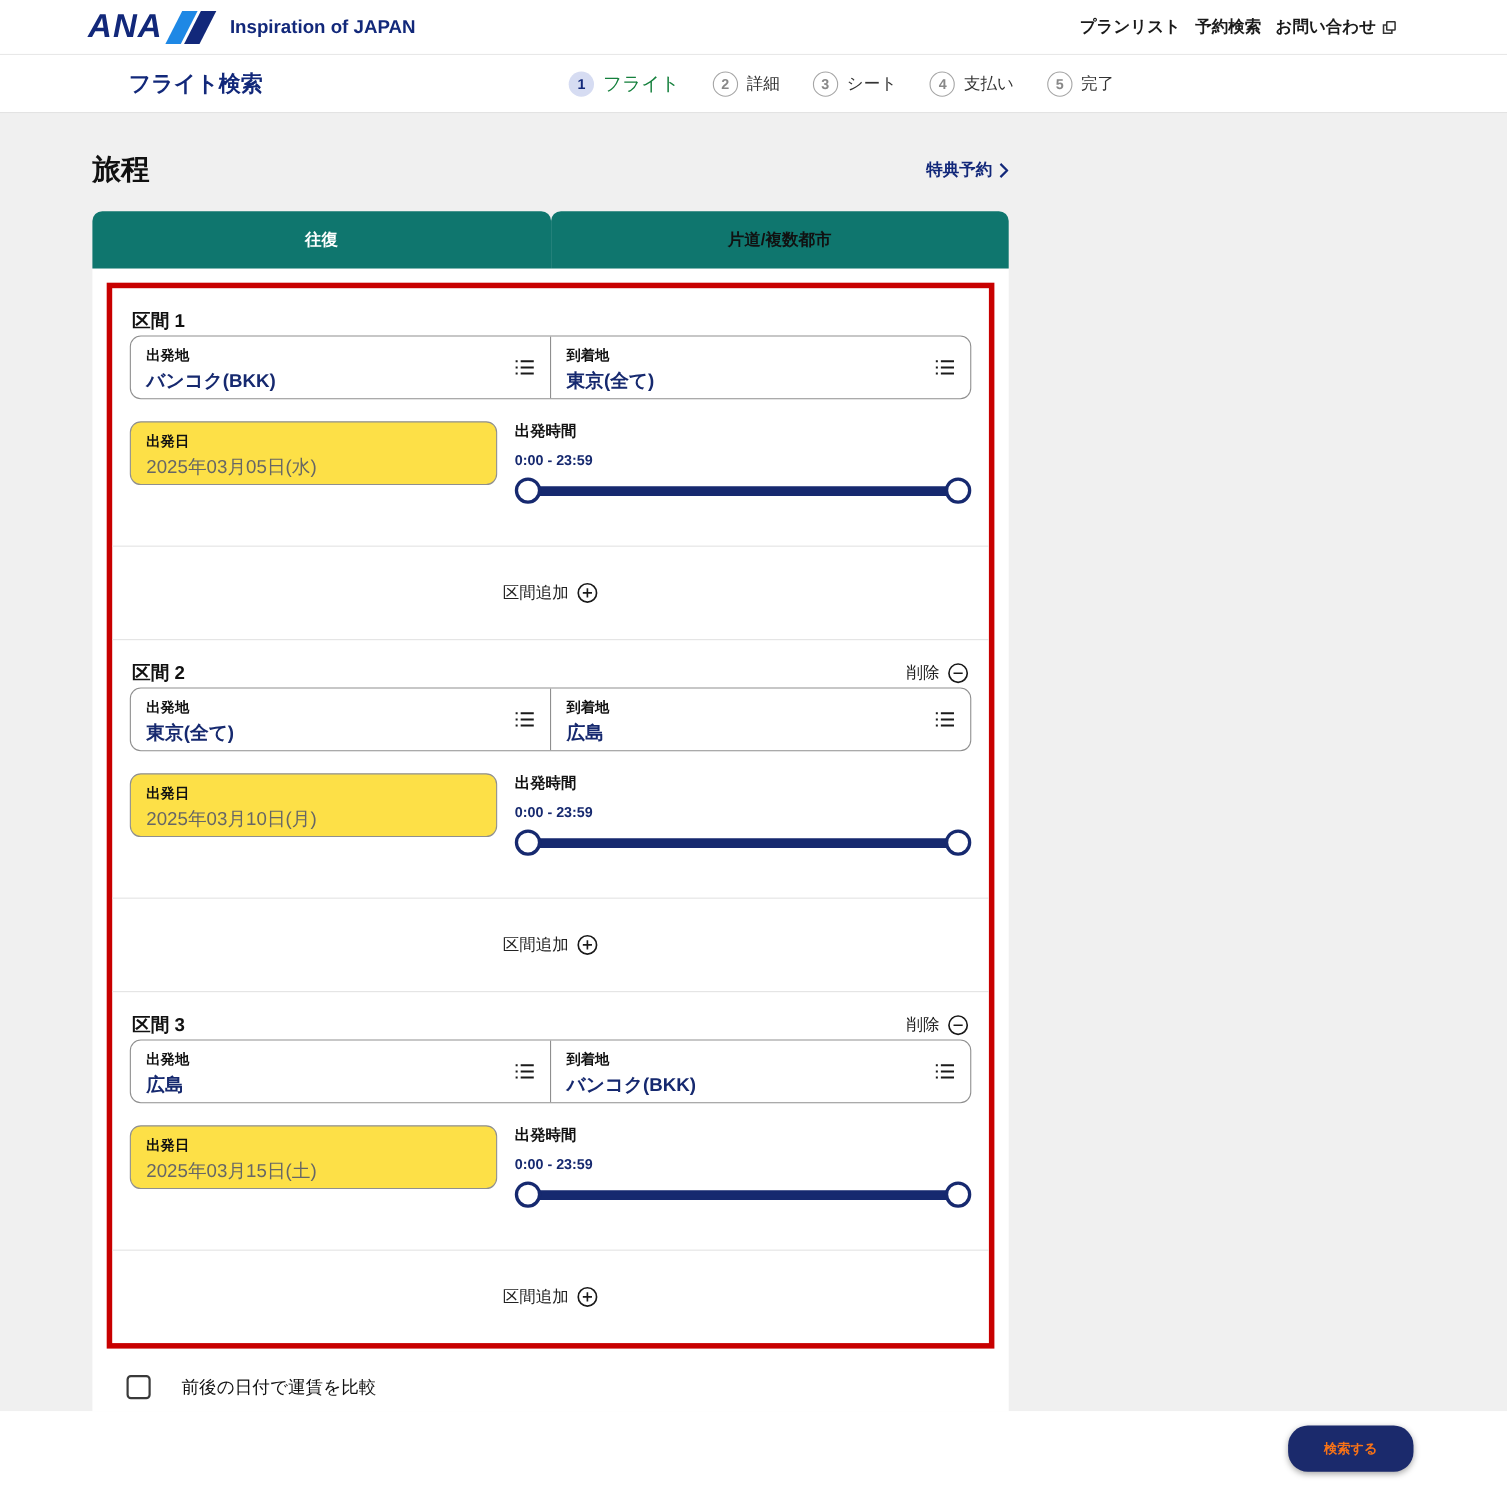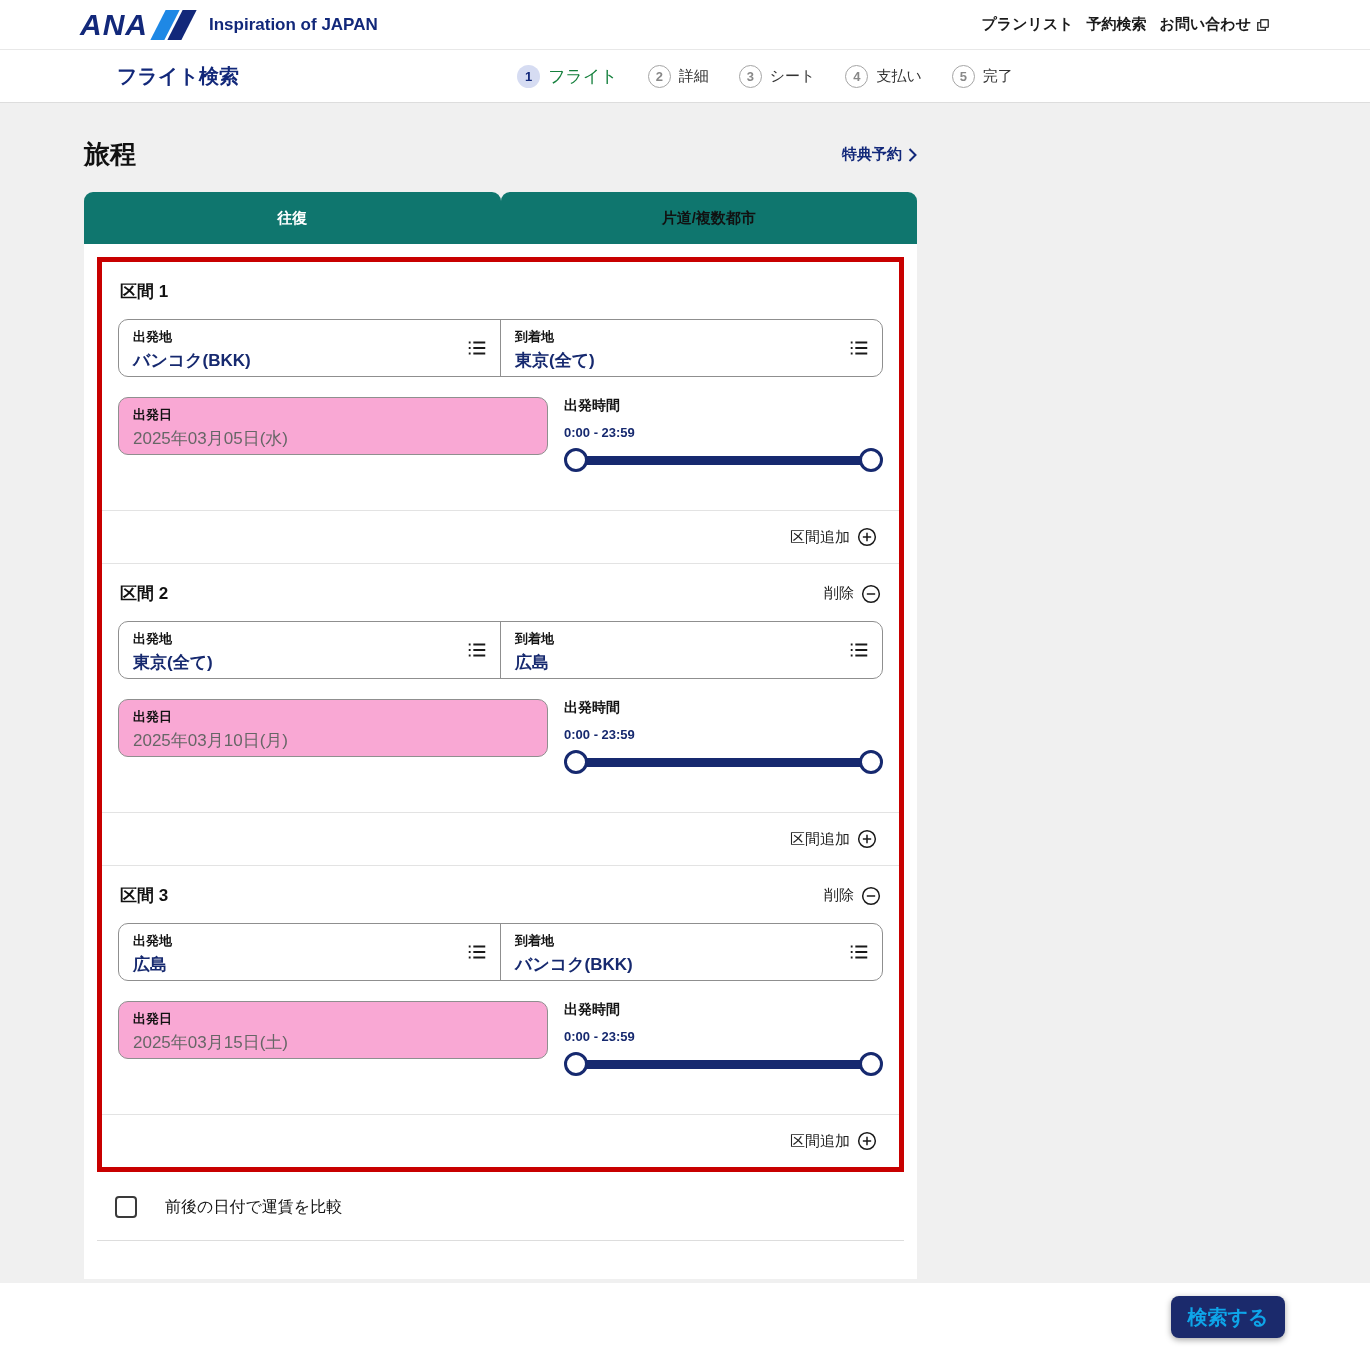--- a/index.html
+++ b/index.html
@@ -46,55 +46,55 @@
   .tab.light { background:#0f766e; color:#111; }
 
   .card { background:#fff; padding:13px 13px 0; }
   .red-box { border:5px solid #c80000; background:#fff; }
 
   .segment { padding:16px 16px 38px; }
   .seg-head { display:flex; align-items:center; justify-content:space-between; padding:2px 2px 0; }
   .seg-title { font-size:17px; font-weight:800; color:#111; }
   .link-ico { font-size:15px; color:#222; text-decoration:none; display:flex; align-items:center; gap:7px; cursor:pointer; }
 
-  .places { display:flex; border:1px solid #8f8f8f; border-radius:10px; margin-top:16px; height:58px; background:#fff; }
+  .places { display:flex; border:1px solid #8f8f8f; border-radius:10px; margin-top:2px; height:58px; background:#fff; }
   .place { flex:1; position:relative; padding:8px 40px 8px 14px; cursor:pointer; }
   .place.from { border-right:1px solid #8f8f8f; }
   .f-label { font-size:13px; font-weight:800; color:#111; }
   .f-value { font-size:17px; font-weight:800; color:#16296f; margin-top:3px; white-space:nowrap; }
   .f-value.gray { color:#666; font-weight:400; }
   .list-icon { position:absolute; right:12px; top:50%; transform:translateY(-50%); line-height:0; }
 
   .date-time { display:flex; margin-top:20px; }
-  .date-box { width:430px; height:58px; border:1px solid #8f8f8f; border-radius:10px; padding:8px 14px; cursor:pointer; background:#f9a8d4; }
+  .date-box { width:334px; height:58px; border:1px solid #8f8f8f; border-radius:10px; padding:8px 14px; cursor:pointer; background:#fde047; }
   .time-block { flex:1; margin-left:16px; padding-top:0; }
   .t-label { font-size:14px; font-weight:800; color:#111; }
   .t-range { font-size:13px; font-weight:800; color:#16296f; margin-top:10px; }
   .slider { position:relative; height:24px; margin-top:8px; cursor:pointer; }
   .slider .track { position:absolute; left:10px; right:10px; top:8px; height:9px; background:#16296f; border-radius:5px; }
   .slider .handle { position:absolute; top:0; width:24px; height:24px; border-radius:50%;
     background:#fff; border:3px solid #16296f; }
   .slider .handle.start { left:0; }
   .slider .handle.end { right:0; }
 
   .add-row { border-top:1px solid #e3e3e3; border-bottom:1px solid #e3e3e3;
-    display:flex; justify-content:flex-end; padding:16px 22px; }
+    display:flex; justify-content:center; padding:32px 22px; }
   .add-row:last-child { border-bottom:none; }
   .add-row .link-ico { font-size:15px; }
 
   .compare-row { display:flex; align-items:center; gap:28px; padding:24px 18px 22px; }
   .checkbox { width:22px; height:22px; border:2px solid #3a3a3a; border-radius:4px; background:#fff; cursor:pointer; }
   .compare-label { font-size:16px; color:#111; }
   .hr { border-top:1px solid #ddd; }
   .pax-row { padding:24px 0 14px; }
 
   
   .footer { height:67px; background:#fff; position:relative; }
   .search-btn { position:absolute; right:85px; top:13px; width:114px; height:42px; border:none;
-    border-radius:8px; background:#1b2a6c; color:#0ea5e9; font-size:20px; font-weight:800;
+    border-radius:18px; background:#1b2a6c; color:#f97316; font-size:12px; font-weight:800;
     font-family:inherit; cursor:pointer; box-shadow:0 2px 6px rgba(0,0,0,.35); }
   svg { display:block; }
 </style>
 </head>
 <body>
 
 <header class="top-header">
   <div class="logo-wrap">
     <span class="logo-ana">ANA</span>
     <span class="logo-slash">

